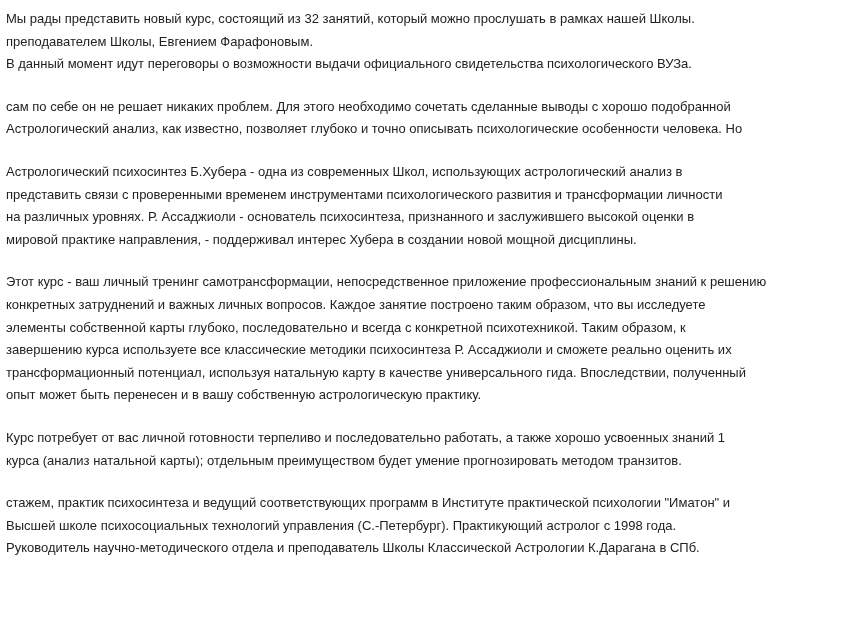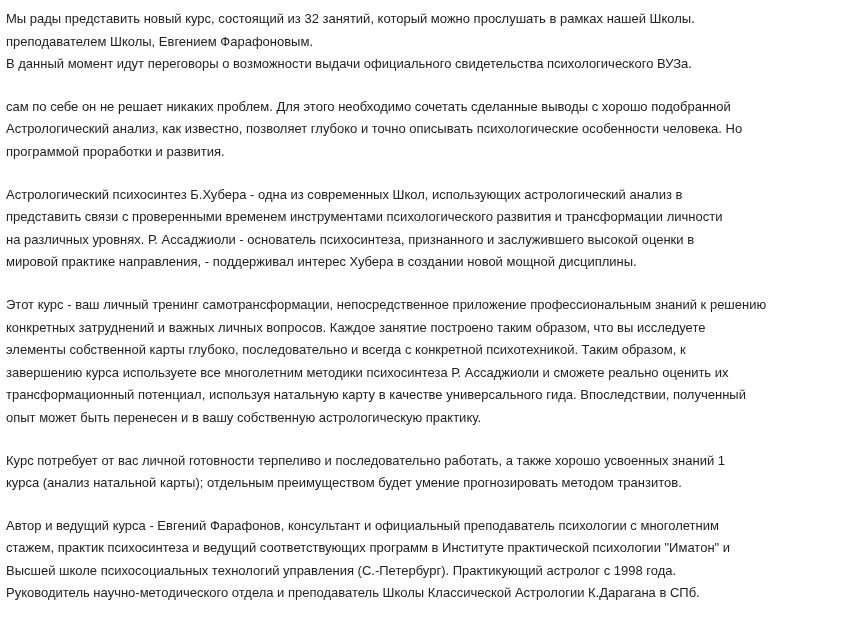--- a/index.html
+++ b/index.html
@@ -38,44 +38,42 @@
 
   <p class="para">
     <span class="line">Мы рады представить новый курс, состоящий из 32 занятий, который можно прослушать в рамках нашей Школы.</span>
     <span class="line">преподавателем Школы, Евгением Фарафоновым.</span>
     <span class="line">В данный момент идут переговоры о возможности выдачи официального свидетельства психологического ВУЗа.</span>
   </p>
 
   <p class="para">
     <span class="line">сам по себе он не решает никаких проблем. Для этого необходимо сочетать сделанные выводы с хорошо подобранной</span>
     <span class="line">Астрологический анализ, как известно, позволяет глубоко и точно описывать психологические особенности человека. Но</span>
-    <span class="line">программой проработки и развития.</span>
   </p>
 
   <p class="para">
     <span class="line">Астрологический психосинтез Б.Хубера - одна из современных Школ, использующих астрологический анализ в</span>
     <span class="line">представить связи с проверенными временем инструментами психологического развития и трансформации личности</span>
     <span class="line">на различных уровнях. Р. Ассаджиоли - основатель психосинтеза, признанного и заслужившего высокой оценки в</span>
     <span class="line">мировой практике направления, - поддерживал интерес Хубера в создании новой мощной дисциплины.</span>
   </p>
 
   <p class="para">
     <span class="line">Этот курс - ваш личный тренинг самотрансформации, непосредственное приложение профессиональным знаний к решению</span>
     <span class="line">конкретных затруднений и важных личных вопросов. Каждое занятие построено таким образом, что вы исследуете</span>
     <span class="line">элементы собственной карты глубоко, последовательно и всегда с конкретной психотехникой. Таким образом, к</span>
-    <span class="line">завершению курса используете все многолетним методики психосинтеза Р. Ассаджиоли и сможете реально оценить их</span>
+    <span class="line">завершению курса используете все классические методики психосинтеза Р. Ассаджиоли и сможете реально оценить их</span>
     <span class="line">трансформационный потенциал, используя натальную карту в качестве универсального гида. Впоследствии, полученный</span>
     <span class="line">опыт может быть перенесен и в вашу собственную астрологическую практику.</span>
   </p>
 
   <p class="para">
     <span class="line">Курс потребует от вас личной  готовности терпеливо и последовательно работать, а также хорошо усвоенных знаний 1</span>
     <span class="line">курса (анализ натальной карты); отдельным преимуществом будет умение прогнозировать методом транзитов.</span>
   </p>
 
   <p class="para">
-    <span class="line">Автор и ведущий курса - Евгений Фарафонов, консультант и официальный преподаватель психологии с многолетним</span>
     <span class="line">стажем, практик психосинтеза и ведущий соответствующих программ в Институте практической психологии "Иматон" и</span>
     <span class="line">Высшей школе психосоциальных технологий управления (С.-Петербург). Практикующий астролог с 1998 года.</span>
     <span class="line">Руководитель научно-методического отдела и преподаватель Школы Классической Астрологии К.Дарагана в СПб.</span>
   </p>
 
 </div>
 
 </body></html>

